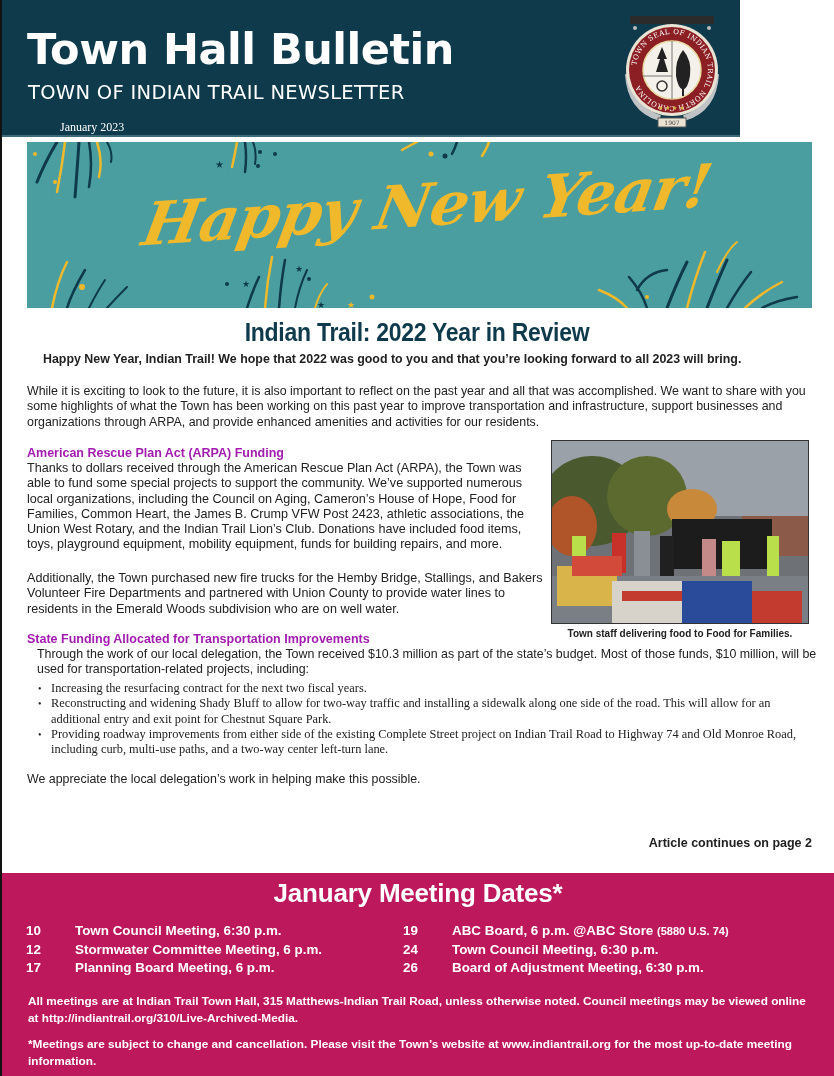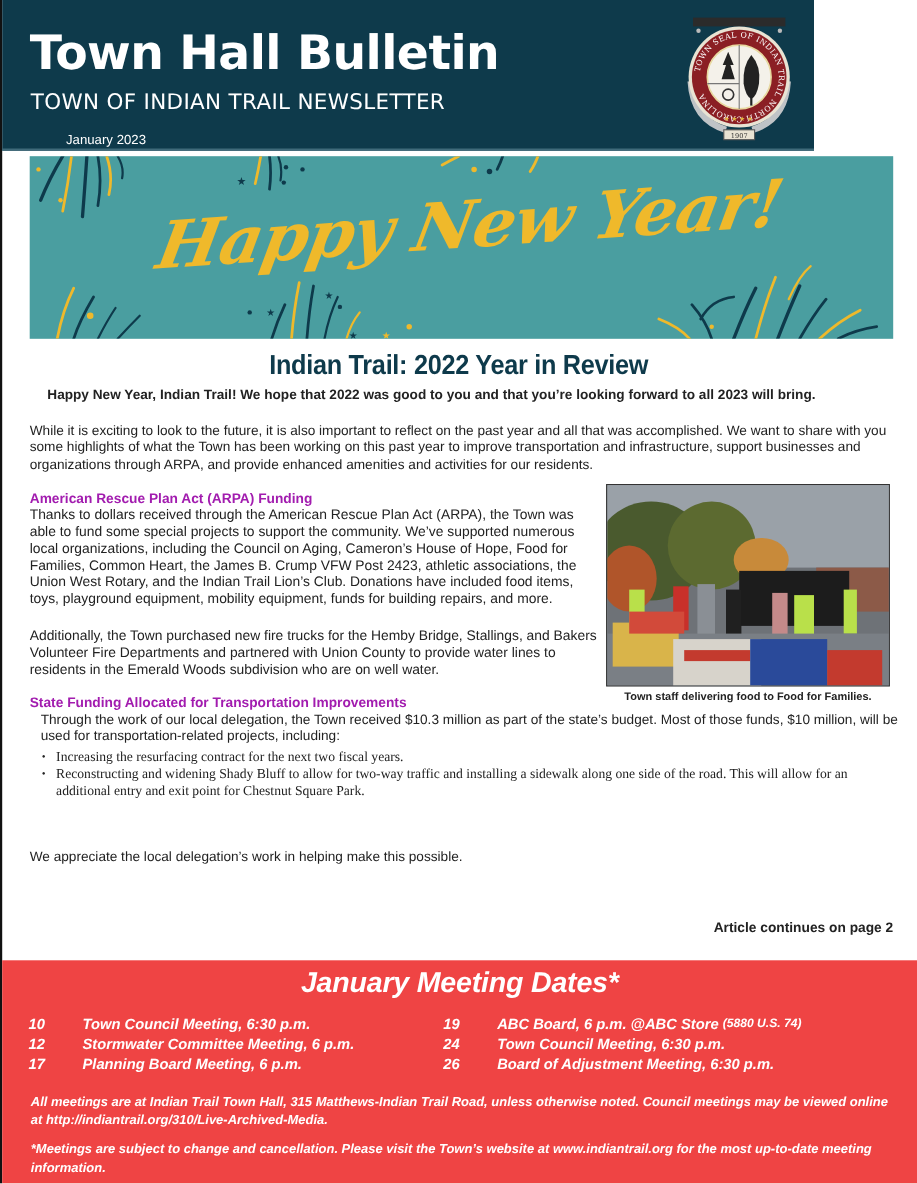--- a/index.html
+++ b/index.html
@@ -5,21 +5,21 @@
     * { box-sizing: border-box; margin: 0; padding: 0; }
     html, body { width: 834px; height: 1076px; background: #ffffff; overflow: hidden; }
     body { position: relative; font-family: "Liberation Sans", sans-serif; color: #1a1a1a; }
 
     .left-rule { position: absolute; left: 0; top: 0; width: 2px; height: 1076px; background: #111; }
 
     
     .header { position: absolute; left: 2px; top: 0; width: 738px; height: 137px; background: #0e3a4b; border-bottom: 2px solid #3f6a7a; }
     .title { position: absolute; left: 25px; top: 28px; font-family: "DejaVu Sans", sans-serif; font-size: 43px; font-weight: bold; color: #fff; letter-spacing: -0.5px; line-height: 1; }
     .subtitle { position: absolute; left: 26px; top: 83px; font-family: "DejaVu Sans", sans-serif; font-size: 19.5px; color: #fff; letter-spacing: 0.3px; line-height: 1; }
-    .issue-date { position: absolute; left: 58px; top: 121px; font-family: Liberation Sans, sans-serif; font-size: 12px; color: #fff; line-height: 1; }
+    .issue-date { position: absolute; left: 58px; top: 121px; font-family: Liberation Serif, serif; font-size: 12px; color: #fff; line-height: 1; }
 
     .seal { position: absolute; left: 618px; top: 14px; width: 104px; height: 116px; }
 
     
     .banner { position: absolute; left: 27px; top: 142px; width: 785px; height: 166px; background: #4a9ea0; overflow: hidden; }
     .banner svg { position: absolute; left: 0; top: 0; }
     .banner-text { position: absolute; left: 70px; top: 28px; width: 660px; text-align: center; font-family: "DejaVu Serif", serif; font-style: italic; font-weight: bold; font-size: 60px; color: #efb92b; transform: skewX(-14deg) rotate(-4deg); letter-spacing: -1px; }
 
     
     .article-title { position: absolute; left: 0; top: 318px; width: 834px; text-align: center; font-size: 25px; font-weight: bold; color: #0e3a4b; font-family: "Liberation Sans", sans-serif; letter-spacing: -0.3px; transform: scaleX(0.92); }
@@ -36,21 +36,21 @@
 
     .state-h { top: 632px; }
     .state-body { top: 647px; width: 790px; margin-left: 10px; }
     .bullets { position: absolute; left: 38px; top: 681px; width: 780px; list-style: none; font-size: 12.4px; line-height: 15.3px; color: #222; font-family: Liberation Serif, serif; }
     .bullets li { position: relative; padding-left: 13px; }
     .bullets li::before { content: "•"; position: absolute; left: 0; top: 0; font-size: 10px; }
     .closing { top: 772px; width: 790px; }
     .continues { position: absolute; right: 22px; top: 836px; font-size: 12.5px; font-weight: bold; color: #222; }
 
     
-    .meetings { position: absolute; left: 2px; top: 873px; width: 832px; height: 203px; background: #ef4444; color: #fff; font-style: italic; }
+    .meetings { position: absolute; left: 2px; top: 873px; width: 832px; height: 203px; background: #be185d; color: #fff; }
     .meet-title { position: absolute; left: 0; top: 5px; width: 832px; text-align: center; font-size: 26px; font-weight: bold; color: #fff; letter-spacing: -0.2px; }
     .meet-col { position: absolute; top: 49px; font-size: 13.4px; font-weight: bold; line-height: 18.5px; }
     .meet-col.left { left: 24px; }
     .meet-col.right { left: 401px; }
     .meet-row { display: flex; white-space: nowrap; }
     .meet-day { width: 49px; }
     .meet-loc { font-size: 11px; }
     .meet-note { position: absolute; left: 26px; font-size: 11.8px; font-weight: bold; line-height: 16.5px; width: 790px; }
     .note1 { top: 120px; }
     .note2 { top: 163px; }
@@ -204,20 +204,21 @@
     <rect x="200" y="150" width="50" height="34" fill="#c33a2e"></rect>
   </svg>
 </div>
 <div class="caption">Town staff delivering food to Food for Families.</div>
 
 <div class="h3 state-h">State Funding Allocated for Transportation Improvements</div>
 <div class="p state-body">Through the work of our local delegation, the Town received $10.3 million as part of the state’s budget. Most of those funds, $10 million, will be used for transportation-related projects, including:</div>
 <ul class="bullets">
   <li>Increasing the resurfacing contract for the next two fiscal years.</li>
   <li>Reconstructing and widening Shady Bluff to allow for two-way traffic and installing a sidewalk along one side of the road. This will allow for an additional entry and exit point for Chestnut Square Park.</li>
+  <li>Providing roadway improvements from either side of the existing Complete Street project on Indian Trail Road to Highway 74 and Old Monroe Road, including curb, multi-use paths, and a two-way center left-turn lane.</li>
 </ul>
 <div class="p closing">We appreciate the local delegation’s work in helping make this possible.</div>
 <div class="continues">Article continues on page 2</div>
 
 <div class="meetings">
   <div class="meet-title">January Meeting Dates*</div>
 
   <div class="meet-col left">
     <div class="meet-row">
       <span class="meet-day">10</span>

